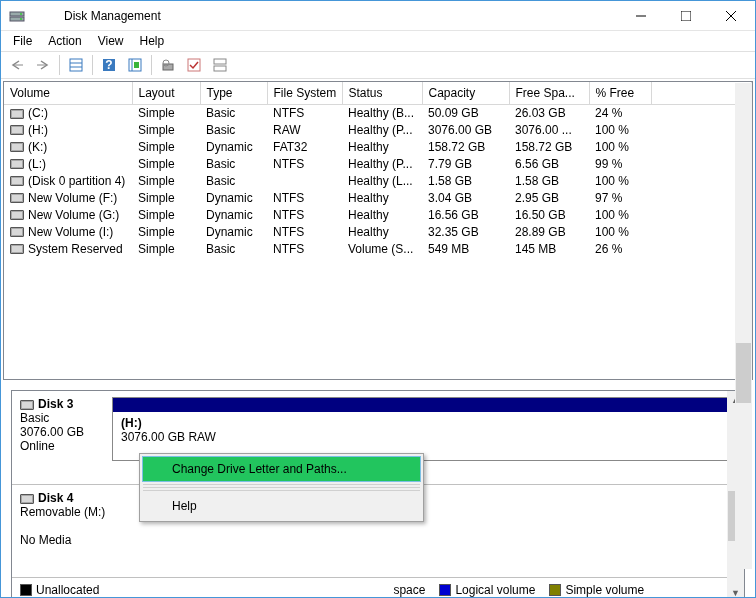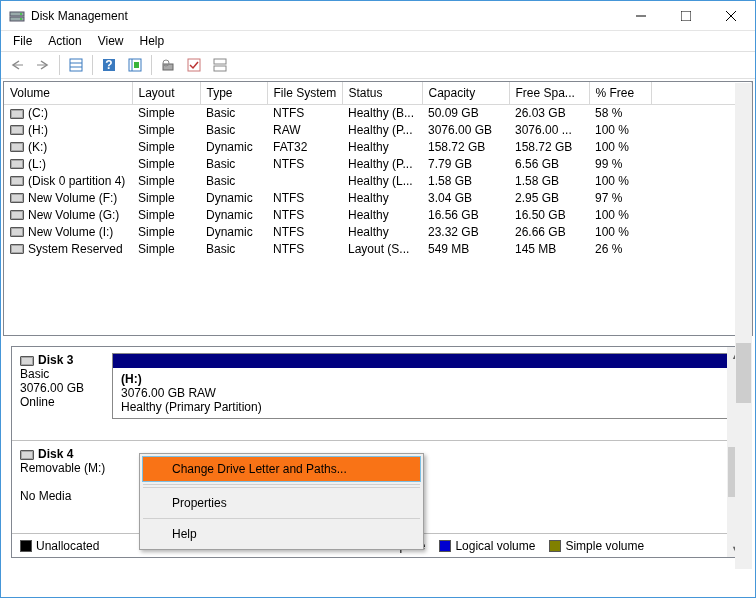--- a/index.html
+++ b/index.html
@@ -1,44 +1,44 @@
 <!DOCTYPE html>
 <html><head>
 <meta charset="utf-8">
 <style>
 * { box-sizing: border-box; margin: 0; padding: 0; font-family: "Segoe UI", Tahoma, sans-serif; font-size: 12px; }
 body { background: #fff; width: 756px; height: 598px; overflow: hidden; border: 1px solid #4596d8; position: relative; }
 .titlebar { height: 30px; background: #fff; display: flex; align-items: center; padding: 0 2px 0 8px; border-bottom: 1px solid #e5e5e5; }
 .titlebar .icon { width: 16px; height: 16px; margin-right: 6px; }
-.titlebar .title { flex: 1; }
+.titlebar .title { flex: 1; margin-left: 33px; }
 .winbtn { width: 45px; height: 29px; display: flex; align-items: center; justify-content: center; color: #000; }
 .menubar { height: 20px; display: flex; align-items: center; padding: 0 4px; }
 .menubar span { padding: 16px 8px; }
 .toolbar { height: 28px; border-top: 1px solid #e0e0e0; border-bottom: 1px solid #e0e0e0; display: flex; align-items: center; padding: 0 4px; gap: 2px; }
 .toolbar .tbtn { width: 24px; height: 24px; display: flex; align-items: center; justify-content: center; }
 .toolbar .sep { width: 1px; height: 20px; background: #d0d0d0; margin: 0 2px; }
-.table-wrap { height: 255px; border: 1px solid #828790; margin: 2px; overflow: hidden; position: relative; }
+.table-wrap { height: 299px; border: 1px solid #828790; margin: 2px; overflow: hidden; position: relative; }
 .table { width: 100%; border-collapse: collapse; table-layout: fixed; }
 .table th { background: #fff; border-right: 1px solid #d8d8d8; border-bottom: 1px solid #d8d8d8; text-align: left; font-weight: normal; padding: 3px 6px; height: 22px; overflow: hidden; white-space: nowrap; }
 .table td { padding: 1px 6px; height: 17px; white-space: nowrap; overflow: hidden; }
 .volicon { display: inline-block; width: 14px; height: 10px; background: #a8a8a8; border: 1px solid #555; border-radius: 1px; margin-right: 4px; vertical-align: middle; position: relative; }
 .volicon::after { content: ""; position: absolute; left: 1px; top: 1px; width: 10px; height: 6px; background: #d8d8d8; }
 .diskpane { border: 1px solid #828790; margin: 10px; height: 212px; overflow: hidden; position: relative; }
 .diskrow { display: flex; border-bottom: 1px solid #c0c0c0; }
 .diskhead { width: 100px; padding: 6px 8px; font-size: 12px; }
 .diskhead b { font-size: 12px; }
 .diskgraph { flex: 1; padding: 6px 6px 6px 0; }
 .bar { border: 1px solid #888; }
 .bar-top { height: 14px; background: #000080; }
 .bar-body { padding: 4px 8px; min-height: 48px; background: #fff; }
 .legend { height: 24px; border-top: 1px solid #c0c0c0; display: flex; align-items: center; padding: 0 8px; gap: 14px; position: absolute; bottom: 0; left: 0; right: 0; background: #fff; }
 .swatch { display: inline-block; width: 12px; height: 12px; margin-right: 4px; vertical-align: middle; border: 1px solid #555; }
 .ctxmenu { position: absolute; left: 138px; top: 452px; width: 285px; background: #f0f0f0; border: 1px solid #a0a0a0; box-shadow: 2px 2px 4px rgba(0,0,0,.3); z-index: 100; padding: 2px; }
 .ctxmenu .mi { padding: 6px 30px; }
-.ctxmenu .mi.hl { background: #f97316; border: 1px solid #7cc0e4; padding: 5px 29px; }
+.ctxmenu .mi.hl { background: #22c55e; border: 1px solid #7cc0e4; padding: 5px 29px; }
 .ctxmenu .mi.dis { color: #9e9e9e; }
 .ctxmenu hr { border: none; border-top: 1px solid #d0d0d0; margin: 2px 1px; }
 .scrollbar { position: absolute; right: 0; top: 0; bottom: 0; width: 17px; background: #f0f0f0; }
 .scrollbar .thumb { position: absolute; left: 1px; right: 1px; top: 20px; height: 40px; background: #cdcdcd; }
 .scrollbar .arr { position: absolute; left: 0; right: 0; height: 17px; display: flex; align-items: center; justify-content: center; color: #606060; font-size: 9px; }
 .outscroll { position: absolute; right: 3px; top: 82px; bottom: 28px; width: 17px; background: #f0f0f0; }
 .outscroll .thumb2 { position: absolute; left: 1px; right: 1px; top: 260px; height: 60px; background: #cdcdcd; }
 </style>
 </head>
 <body>
@@ -162,21 +162,21 @@
       </thead>
     <tbody id="volbody">
         <tr>
           <td><span class="volicon"></span>(C:)</td>
           <td>Simple</td>
           <td>Basic</td>
           <td>NTFS</td>
           <td>Healthy (B...</td>
           <td>50.09 GB</td>
           <td>26.03 GB</td>
-          <td>58 %</td>
+          <td>24 %</td>
           <td></td>
         </tr>
         <tr>
           <td><span class="volicon"></span>(H:)</td>
           <td>Simple</td>
           <td>Basic</td>
           <td>RAW</td>
           <td>Healthy (P...</td>
           <td>3076.00 GB</td>
           <td>3076.00 ...</td>
@@ -237,31 +237,31 @@
           <td>16.50 GB</td>
           <td>100 %</td>
           <td></td>
         </tr>
         <tr>
           <td><span class="volicon"></span>New Volume (I:)</td>
           <td>Simple</td>
           <td>Dynamic</td>
           <td>NTFS</td>
           <td>Healthy</td>
-          <td>23.32 GB</td>
-          <td>26.66 GB</td>
+          <td>32.35 GB</td>
+          <td>28.89 GB</td>
           <td>100 %</td>
           <td></td>
         </tr>
         <tr>
           <td><span class="volicon"></span>System Reserved</td>
           <td>Simple</td>
           <td>Basic</td>
           <td>NTFS</td>
-          <td>Layout (S...</td>
+          <td>Volume (S...</td>
           <td>549 MB</td>
           <td>145 MB</td>
           <td>26 %</td>
           <td></td>
         </tr>
       </tbody>
   </table>
 </div>
 
 <div class="diskpane">
@@ -271,21 +271,20 @@
       <span>Basic</span><br>
       <span>3076.00 GB</span><br>
       <span>Online</span>
     </div>
     <div class="diskgraph">
       <div class="bar">
         <div class="bar-top"></div>
         <div class="bar-body">
           <b>(H:)</b><br>
           <span>3076.00 GB RAW</span><br>
-          <span>Healthy (Primary Partition)</span>
         </div>
       </div>
     </div>
   </div>
   <div class="diskrow" style="height:90px;border-bottom:none">
     <div class="diskhead" style="width:138px">
       <span class="volicon"></span><b>Disk 4</b><br>
       <span>Removable (M:)</span><br><br>
       <span>No Media</span>
     </div>
@@ -305,16 +304,15 @@
 </div>
 
 <div class="outscroll">
     <div class="thumb2"></div>
   </div>
 
 <div class="ctxmenu">
   <div class="mi hl">Change Drive Letter and Paths...</div>
   <hr>
   <hr>
-  <div class="mi">Properties</div>
   <hr>
   <div class="mi">Help</div>
 </div>
 
 </body></html>

